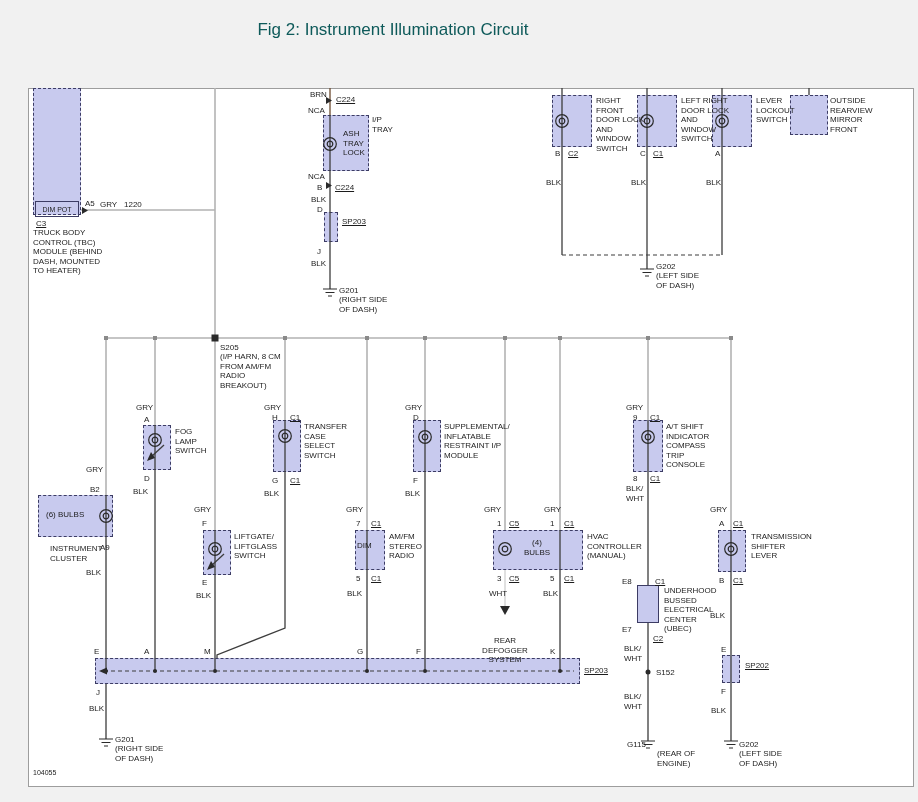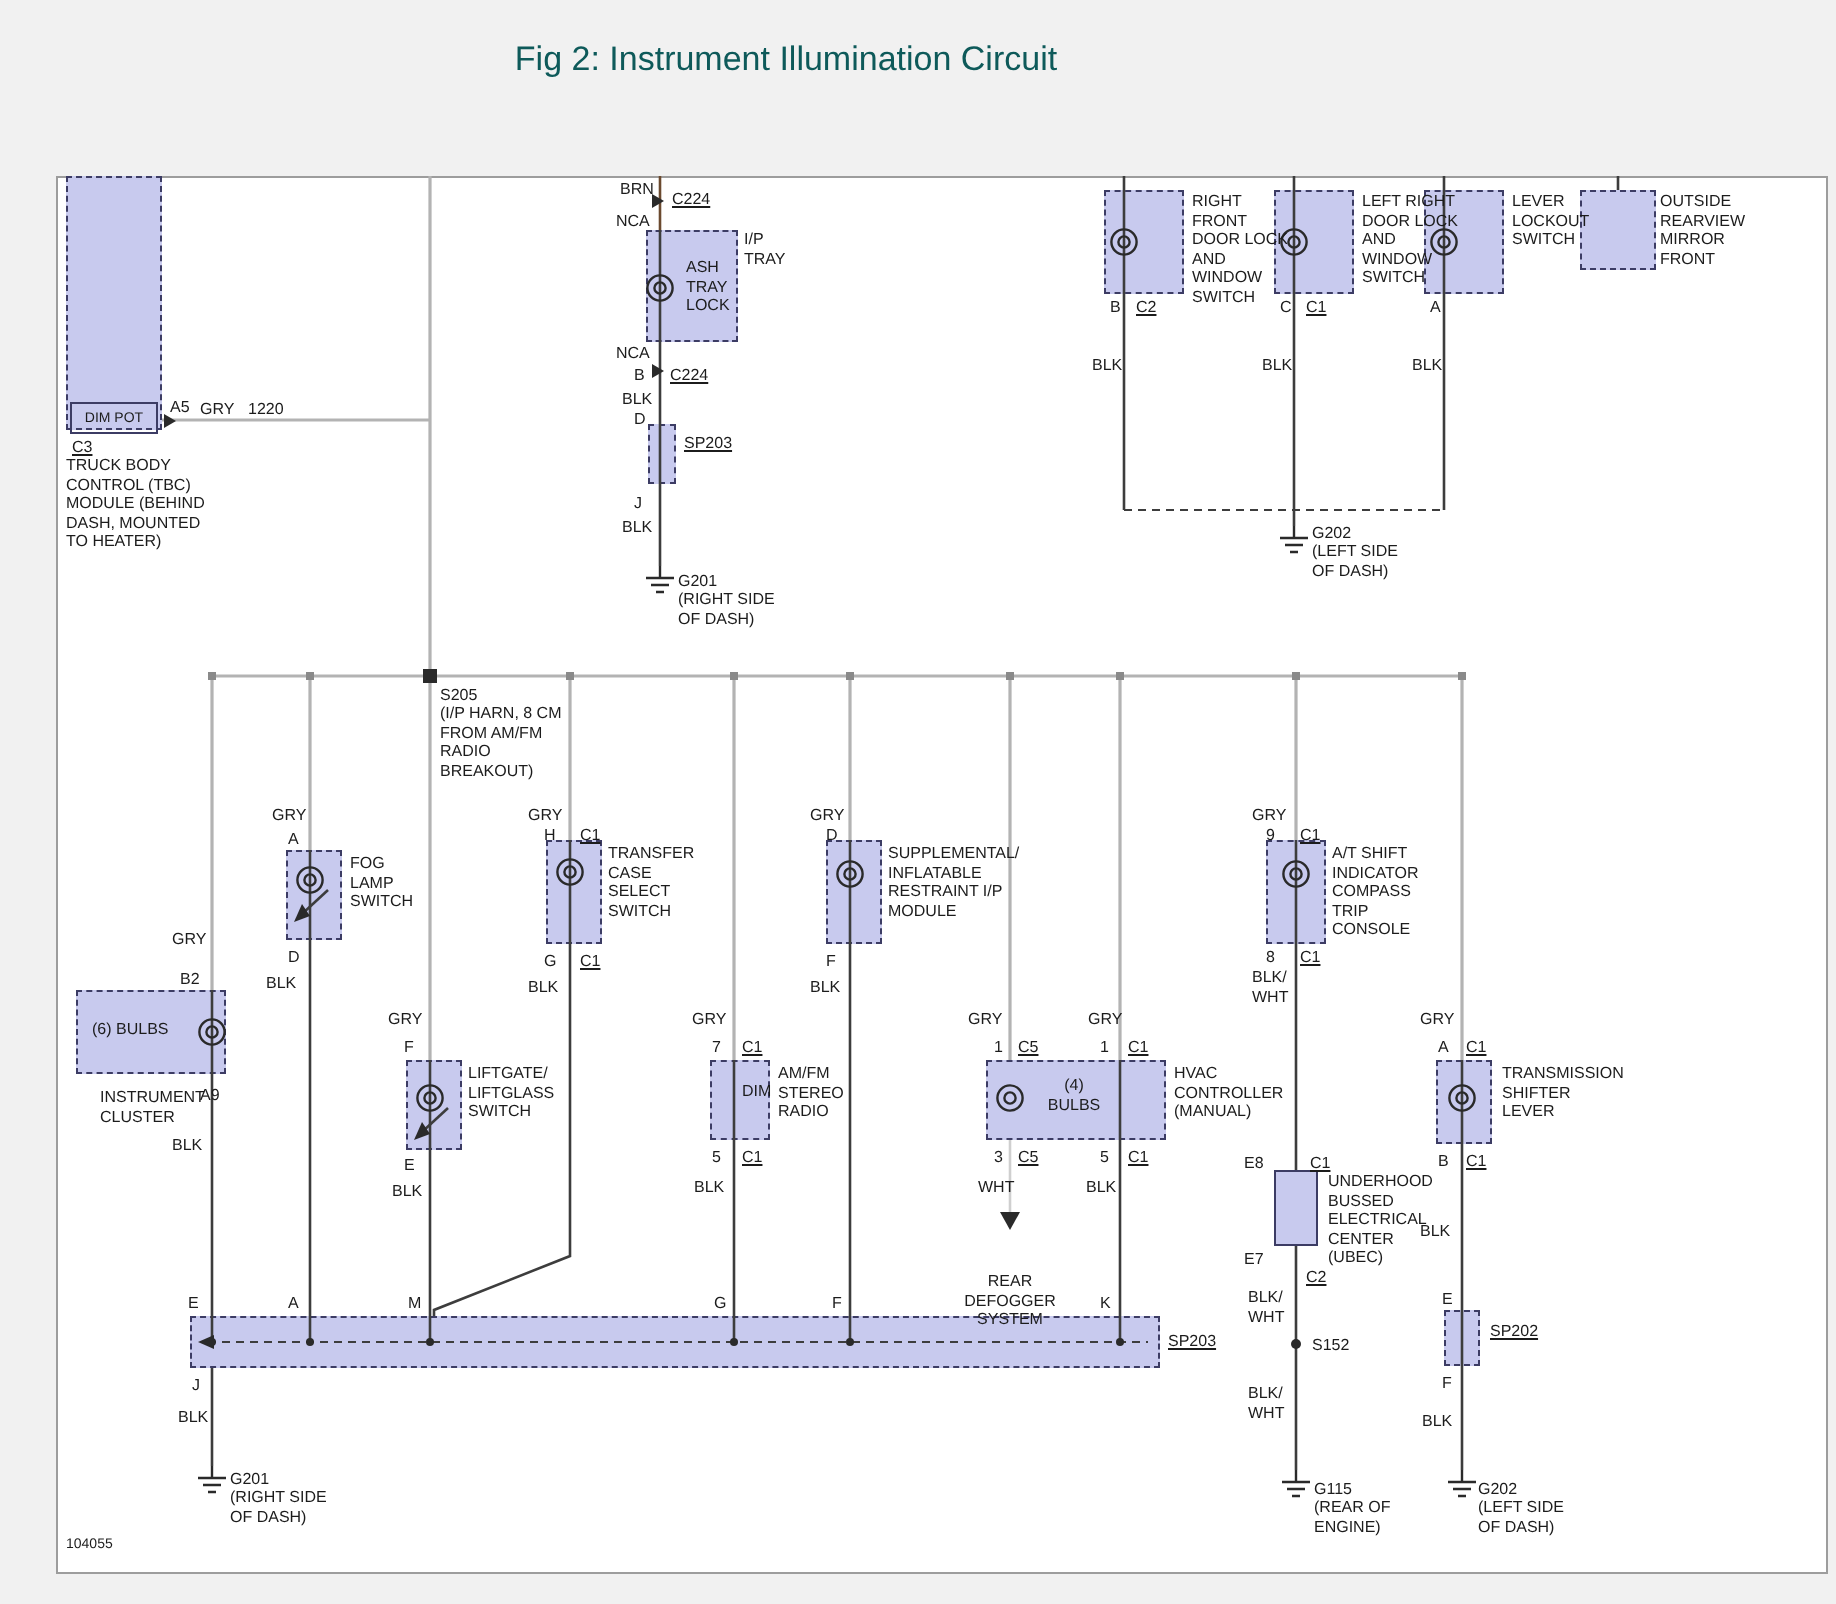--- a/index.html
+++ b/index.html
@@ -248,21 +248,21 @@
 
 <div class="lbl" style="left:194px;top:505px">GRY</div>
 <div class="lbl" style="left:202px;top:519px">F</div>
 <div class="lbl wrap" style="left:234px;top:532px;width:46px">LIFTGATE/ LIFTGLASS SWITCH</div>
 <div class="lbl" style="left:202px;top:578px">E</div>
 <div class="lbl" style="left:196px;top:591px">BLK</div>
 
 <div class="lbl" style="left:346px;top:505px">GRY</div>
 <div class="lbl" style="left:356px;top:519px">7</div>
 <div class="lbl u" style="left:371px;top:519px">C1</div>
-<div class="lbl" style="left:371px;top:541px">DIM</div>
+<div class="lbl" style="left:357px;top:541px">DIM</div>
 <div class="lbl wrap" style="left:389px;top:532px;width:40px">AM/FM STEREO RADIO</div>
 <div class="lbl" style="left:356px;top:574px">5</div>
 <div class="lbl u" style="left:371px;top:574px">C1</div>
 <div class="lbl" style="left:347px;top:589px">BLK</div>
 
 <div class="lbl" style="left:484px;top:505px">GRY</div>
 <div class="lbl" style="left:497px;top:519px">1</div>
 <div class="lbl u" style="left:509px;top:519px">C5</div>
 <div class="lbl" style="left:544px;top:505px">GRY</div>
 <div class="lbl" style="left:550px;top:519px">1</div>
@@ -286,21 +286,21 @@
 <div class="lbl" style="left:710px;top:611px">BLK</div>
 
 <div class="lbl" style="left:622px;top:577px">E8</div>
 <div class="lbl u" style="left:655px;top:577px">C1</div>
 <div class="lbl wrap" style="left:664px;top:586px;width:52px">UNDERHOOD BUSSED ELECTRICAL CENTER (UBEC)</div>
 <div class="lbl" style="left:622px;top:625px">E7</div>
 <div class="lbl u" style="left:653px;top:634px">C2</div>
 <div class="lbl wrap" style="left:624px;top:644px;width:24px">BLK/ WHT</div>
 <div class="lbl" style="left:656px;top:668px">S152</div>
 <div class="lbl wrap" style="left:624px;top:692px;width:24px">BLK/ WHT</div>
-<div class="lbl" style="left:657px;top:740px">G115</div>
+<div class="lbl" style="left:627px;top:740px">G115</div>
 <div class="lbl wrap" style="left:657px;top:749px;width:44px">(REAR OF ENGINE)</div>
 
 <div class="lbl" style="left:721px;top:645px">E</div>
 <div class="lbl u" style="left:745px;top:661px">SP202</div>
 <div class="lbl" style="left:721px;top:687px">F</div>
 <div class="lbl" style="left:711px;top:706px">BLK</div>
 <div class="lbl" style="left:739px;top:740px">G202</div>
 <div class="lbl wrap" style="left:739px;top:749px;width:48px">(LEFT SIDE OF DASH)</div>
 
 <div class="lbl" style="left:94px;top:647px">E</div>

